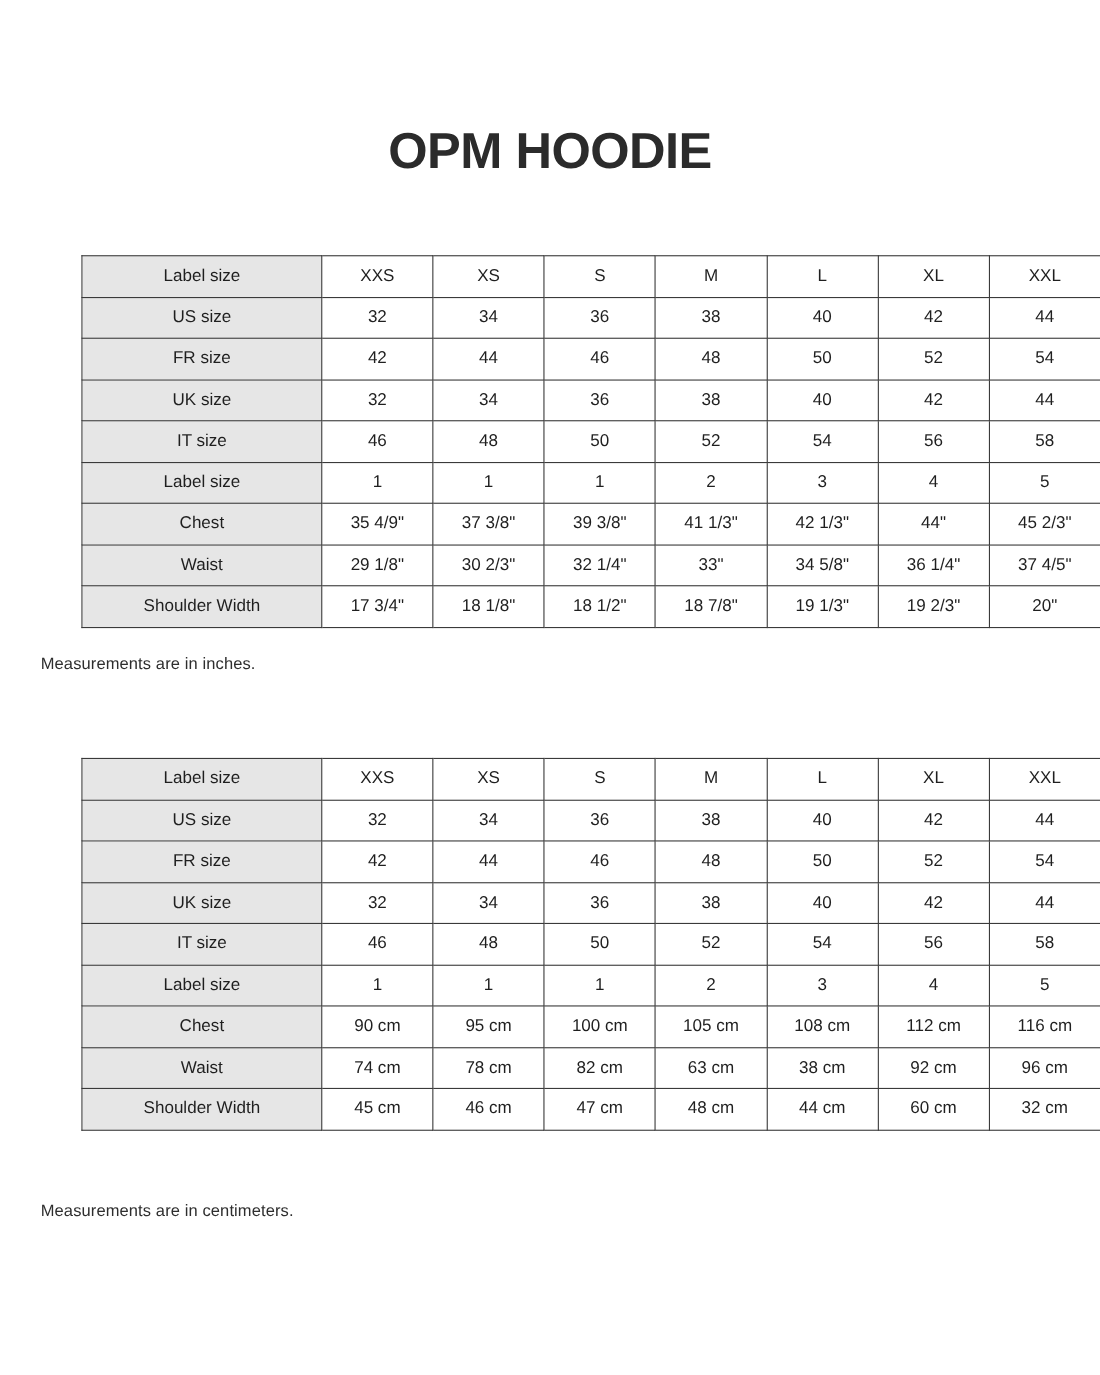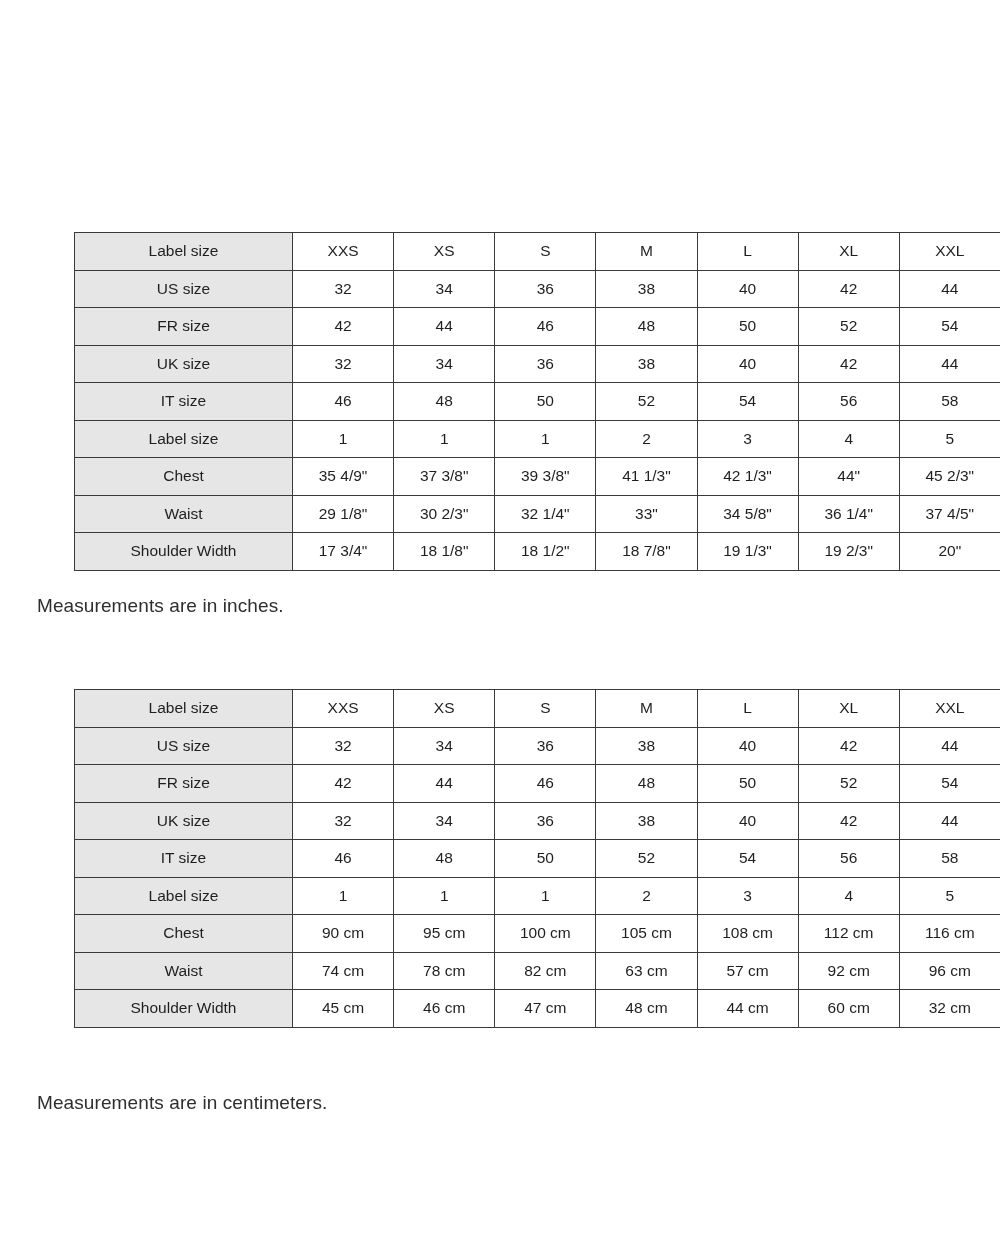--- a/index.html
+++ b/index.html
@@ -73,32 +73,33 @@
   }
 
   .data-cell {
     background: #ffffff;
   }
 
   
   .caption {
     position: absolute;
     left: 37px;
-    font-size: 19px;
+    font-size: 15px;
     color: #2e2e2e;
     letter-spacing: 0.1px;
   }
   .caption.inches { top: 595px; }
   .caption.cm     { top: 1092px; }
 </style>
 </head>
 <body>
 
 <div class="page">
 
+  <div class="title">OPM HOODIE</div>
 
   <table class="size-table first" id="table-0">
     <colgroup>
       <col class="label-col">
       <col class="data-col">
         <col class="data-col">
         <col class="data-col">
         <col class="data-col">
       <col class="data-col">
         <col class="data-col">
@@ -281,21 +282,21 @@
           <td class="data-cell">108 cm</td>
           <td class="data-cell">112 cm</td>
           <td class="data-cell">116 cm</td>
         </tr>
         <tr>
           <td class="row-label">Waist</td>
           <td class="data-cell">74 cm</td>
           <td class="data-cell">78 cm</td>
           <td class="data-cell">82 cm</td>
           <td class="data-cell">63 cm</td>
-          <td class="data-cell">57 cm</td>
+          <td class="data-cell">38 cm</td>
           <td class="data-cell">92 cm</td>
           <td class="data-cell">96 cm</td>
         </tr>
         <tr>
           <td class="row-label">Shoulder Width</td>
           <td class="data-cell">45 cm</td>
           <td class="data-cell">46 cm</td>
           <td class="data-cell">47 cm</td>
           <td class="data-cell">48 cm</td>
           <td class="data-cell">44 cm</td>

